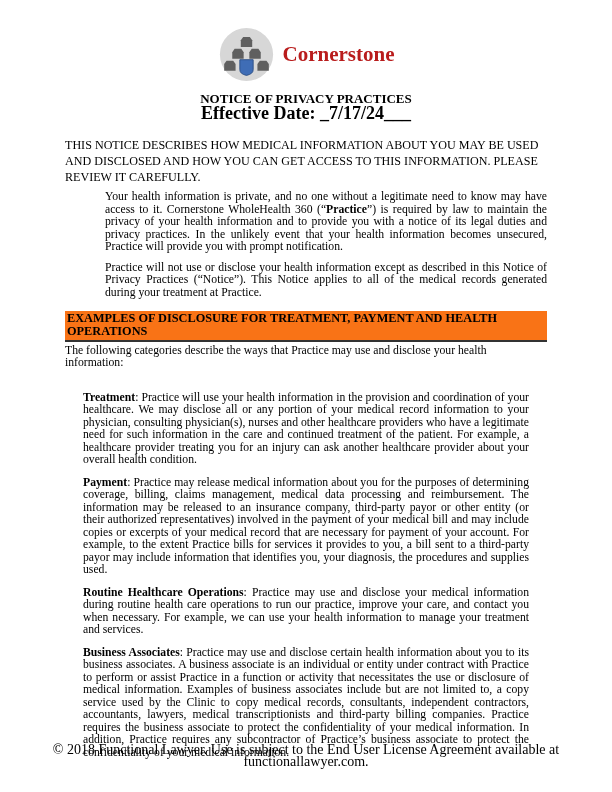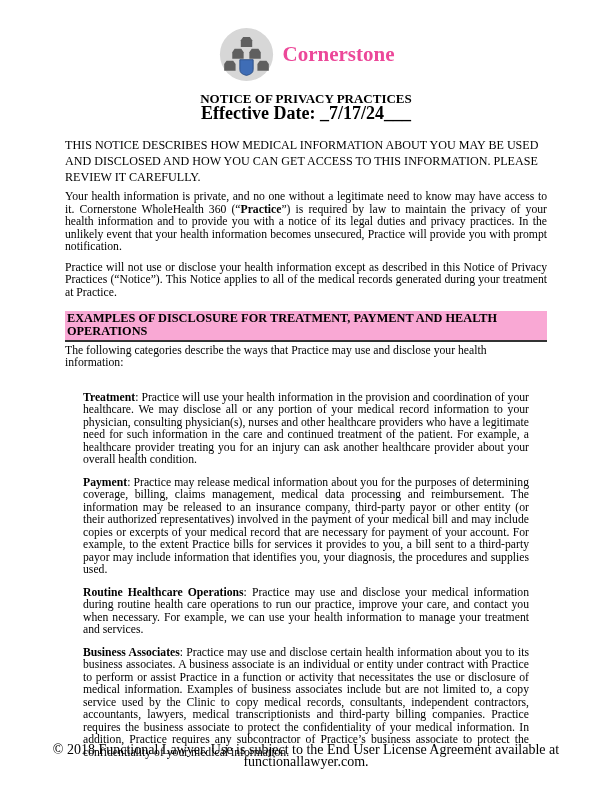--- a/index.html
+++ b/index.html
@@ -16,21 +16,21 @@
   .logo-row {
     display: flex;
     align-items: center;
     justify-content: center;
     gap: 8px;
   }
   .brand {
     font-weight: bold;
     font-size: 21px;
     line-height: 1.06;
-    color: #ec4899;
+    color: #b91c1c;
     text-align: center;
   }
   .doc-title {
     margin: 8px 0 0 0;
     font-size: 13px;
     font-weight: bold;
     line-height: 15px;
   }
   .eff-date {
     font-size: 18px;
@@ -38,25 +38,25 @@
     line-height: 15px;
   }
   .content {
     margin: 16px 65px 0 65px;
     width: 482px;
     font-size: 11.7px;
     line-height: 12.5px;
   }
   .content p { margin: 0 0 8px 0; }
   p.caps { font-size: 12.1px; line-height: 16px; margin-bottom: 6px; }
-  p.just { text-align: justify; }
+  p.just { text-align: justify; margin-left: 40px; }
   p.scope { margin-bottom: 12px; }
   .section-bar {
     margin: 0 0 3px 0;
-    background: #f9a8d4;
+    background: #f97316;
     border-bottom: 2px solid #333333;
     font-size: 12.3px;
     font-weight: bold;
     line-height: 13.4px;
     padding: 1px 3px 1px 2px;
   }
   p.cat-intro { margin-bottom: 22px; }
   p.cat {
     margin-left: 18px;
     width: 446px;

